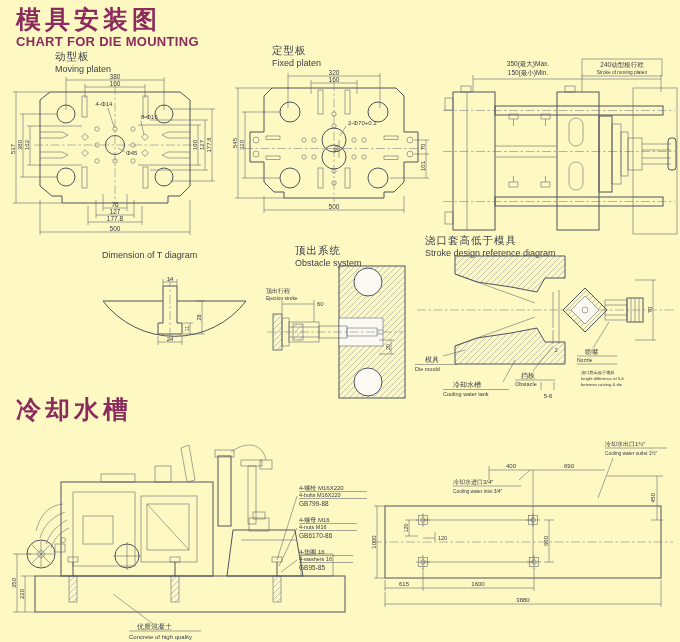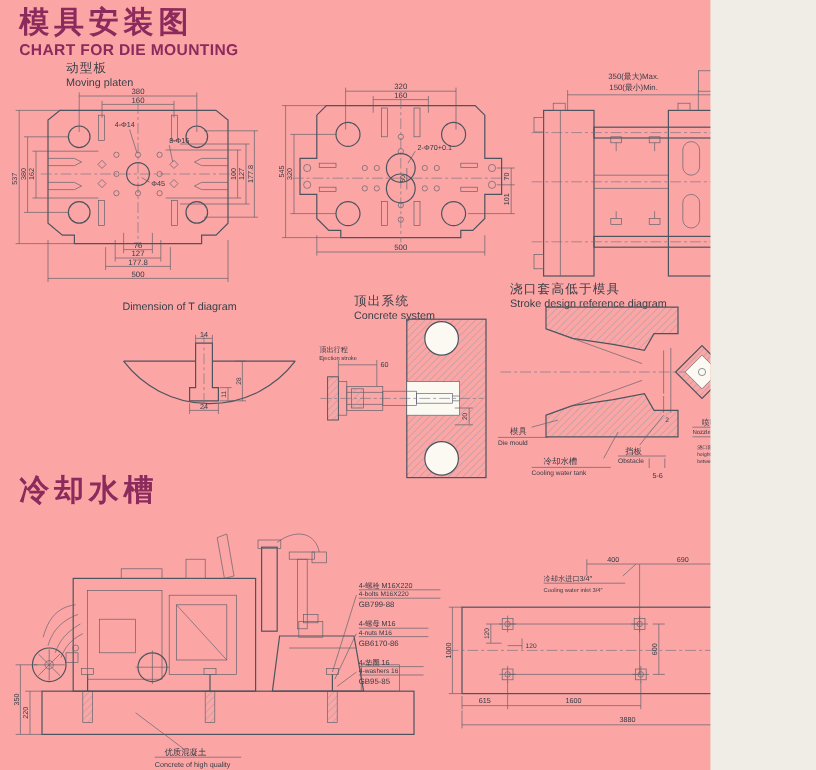--- a/index.html
+++ b/index.html
@@ -1,18 +1,18 @@
 <!DOCTYPE html>
 <html><head>
 <meta charset="utf-8">
 <style>
   *{margin:0;padding:0;box-sizing:border-box}
   html,body{width:680px;height:642px}
   body{font-family:"Liberation Sans",sans-serif;background:#efede6}
-  .sheet{position:relative;width:592px;height:642px;background:#fca5a5;overflow:hidden;color:#3b4049}
+  .sheet{position:relative;width:680px;height:642px;background:#fef9c3;overflow:hidden;color:#3b4049}
   .h1{position:absolute;color:#8b2a5c}
   .h1 .zh{font-size:25px;font-weight:bold;letter-spacing:4px;line-height:1.1}
   .h1 .en{font-size:13px;font-weight:bold;letter-spacing:.3px}
   .lbl{position:absolute;color:#3b4049}
   .lbl .zh{font-size:10.5px;letter-spacing:1px}
   .lbl .en{font-size:9px}
   svg{position:absolute;overflow:visible}
   svg text{font-family:"Liberation Sans",sans-serif;fill:#363b44}
   .ln{stroke:#4e545e;stroke-width:1;fill:none}
   .tn{stroke:#5a606a;stroke-width:.55;fill:none}
@@ -118,20 +118,24 @@
     <text class="t6" transform="rotate(-90 200.5 71)" x="200.5" y="71" text-anchor="middle">177.8</text>
     <text class="t65" x="105" y="132.5" text-anchor="middle">76</text>
     <text class="t65" x="105" y="139.5" text-anchor="middle">127</text>
     <text class="t65" x="105" y="146.5" text-anchor="middle">177.8</text>
     <text class="t65" x="105" y="156.5" text-anchor="middle">500</text>
     <text class="t6" x="94" y="32" text-anchor="middle">4-Φ14</text>
     <text class="t6" x="131" y="45" text-anchor="start">8-Φ16</text>
     <text class="t6" x="116" y="81" text-anchor="start">Φ45</text>
   </svg>
 
+  <div class="lbl" style="left:272px;top:44px;width:124px">
+    <div class="zh">定型板</div>
+    <div class="en">Fixed platen</div>
+  </div>
 
   <svg style="left:232px;top:70px" width="200" height="172" viewBox="0 0 200 172">
     <g class="dm">
       <line x1="56" y1="6" x2="148" y2="6"></line>
         <line x1="56" y1="3" x2="56" y2="38"></line>
         <line x1="148" y1="3" x2="148" y2="38"></line>
       <line x1="79" y1="13" x2="125" y2="13"></line>
         <line x1="79" y1="10" x2="79" y2="24"></line>
         <line x1="125" y1="10" x2="125" y2="24"></line>
       <line x1="6" y1="18" x2="6" y2="128"></line>
@@ -274,21 +278,21 @@
         <line x1="85" y1="58" x2="107" y2="58"></line>
     </g>
     <text class="t6" x="72" y="4.5" text-anchor="middle">14</text>
     <text class="t6" x="72" y="64.5" text-anchor="middle">24</text>
     <text class="t55" transform="rotate(-90 90.5 52.5)" x="90.5" y="52.5" text-anchor="middle">11</text>
     <text class="t55" transform="rotate(-90 102.5 41.5)" x="102.5" y="41.5" text-anchor="middle">28</text>
   </svg>
 
   <div class="lbl" style="left:295px;top:244px;width:110px">
     <div class="zh">顶出系统</div>
-    <div class="en">Concrete system</div>
+    <div class="en">Obstacle system</div>
   </div>
 
   <svg style="left:265px;top:266px" width="140" height="132" viewBox="0 0 140 132">
     <defs>
         <pattern id="hE" width="6" height="6" patternUnits="userSpaceOnUse">
           <path d="M0,6 L6,0" stroke="#9aa0a8" stroke-width="0.6"></path>
         </pattern>
       </defs>
     <g>
       <rect x="74" y="0" width="66" height="132" fill="url(#hE)" stroke="#4e545e" stroke-width="1"></rect>

